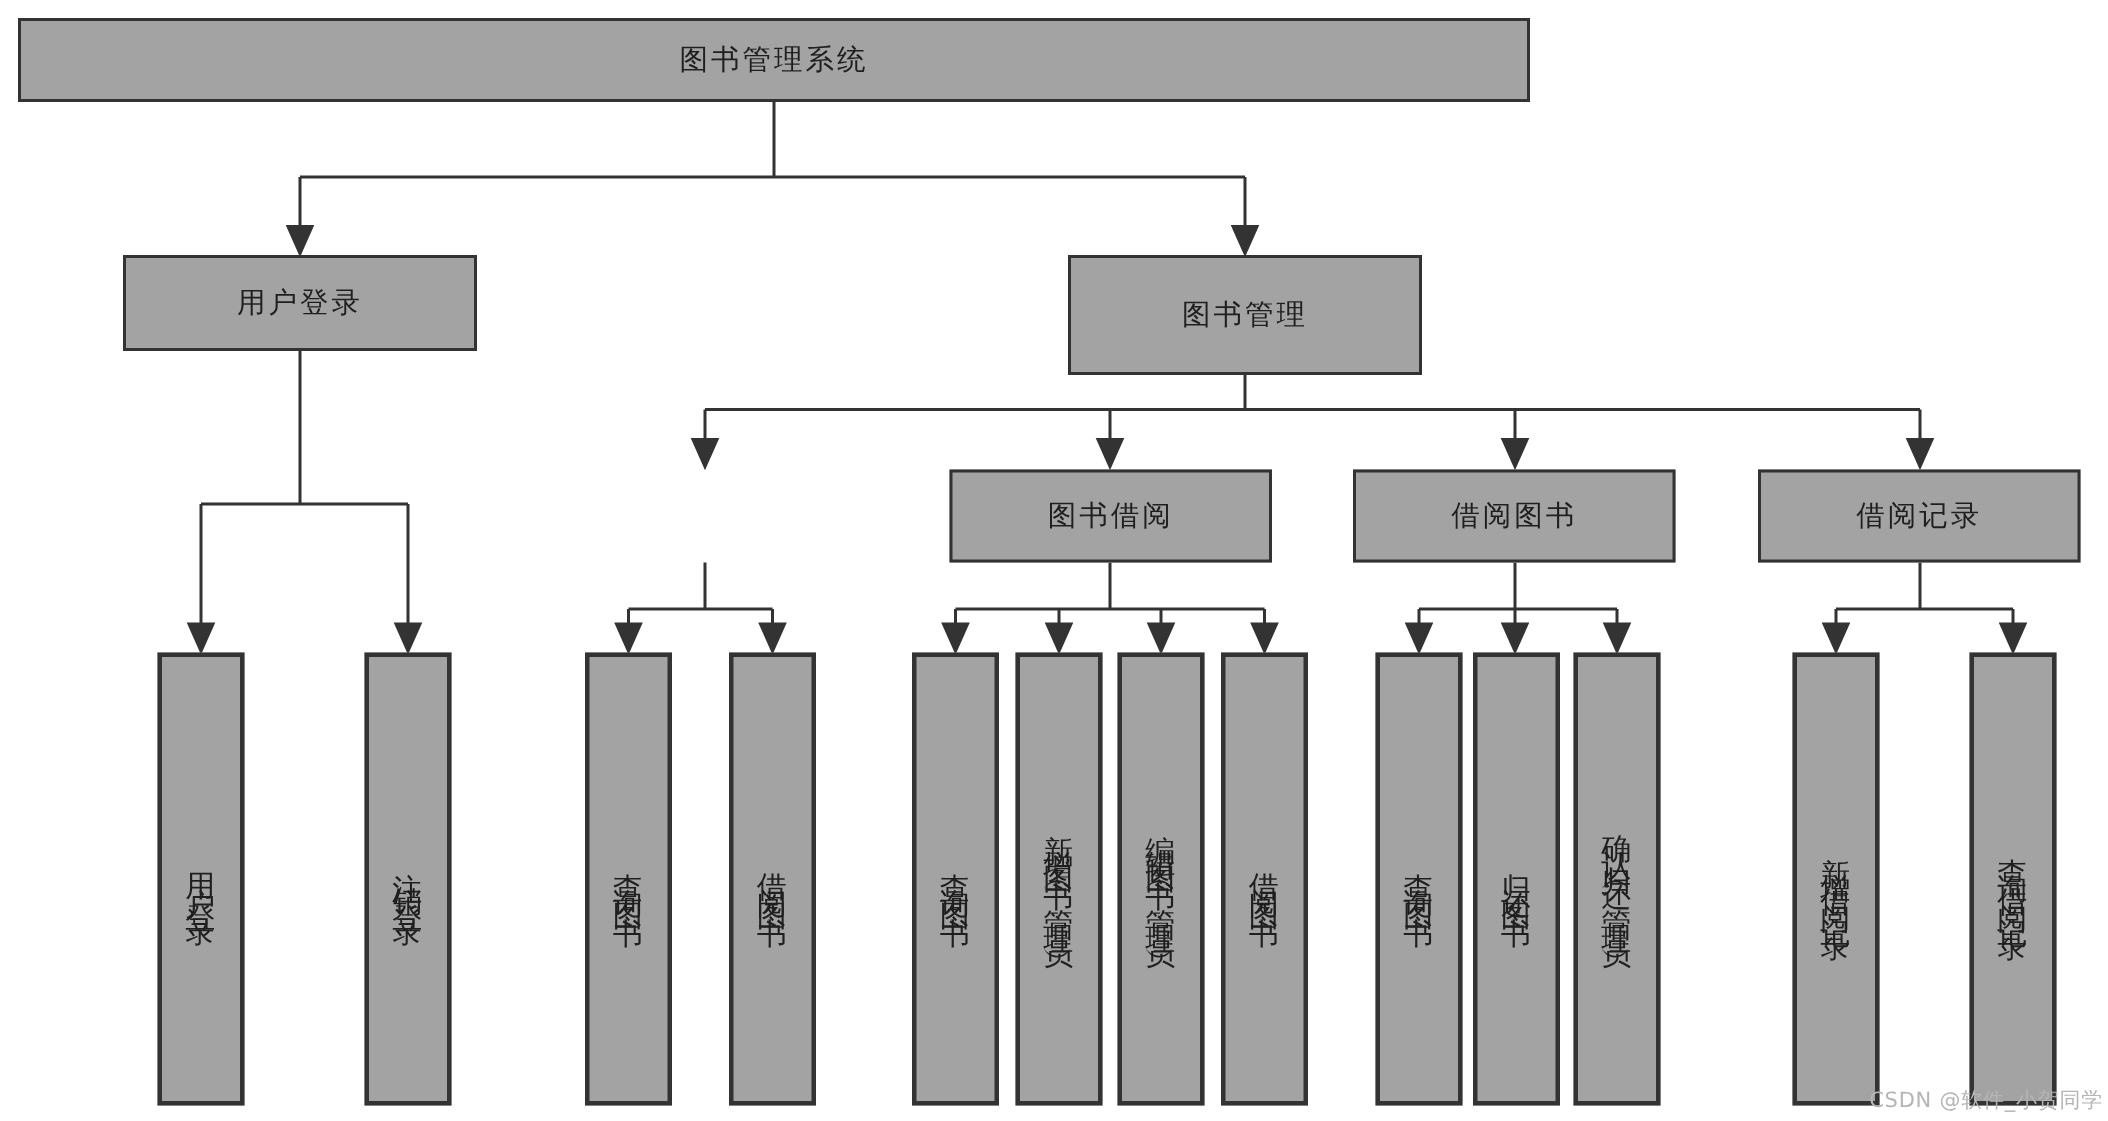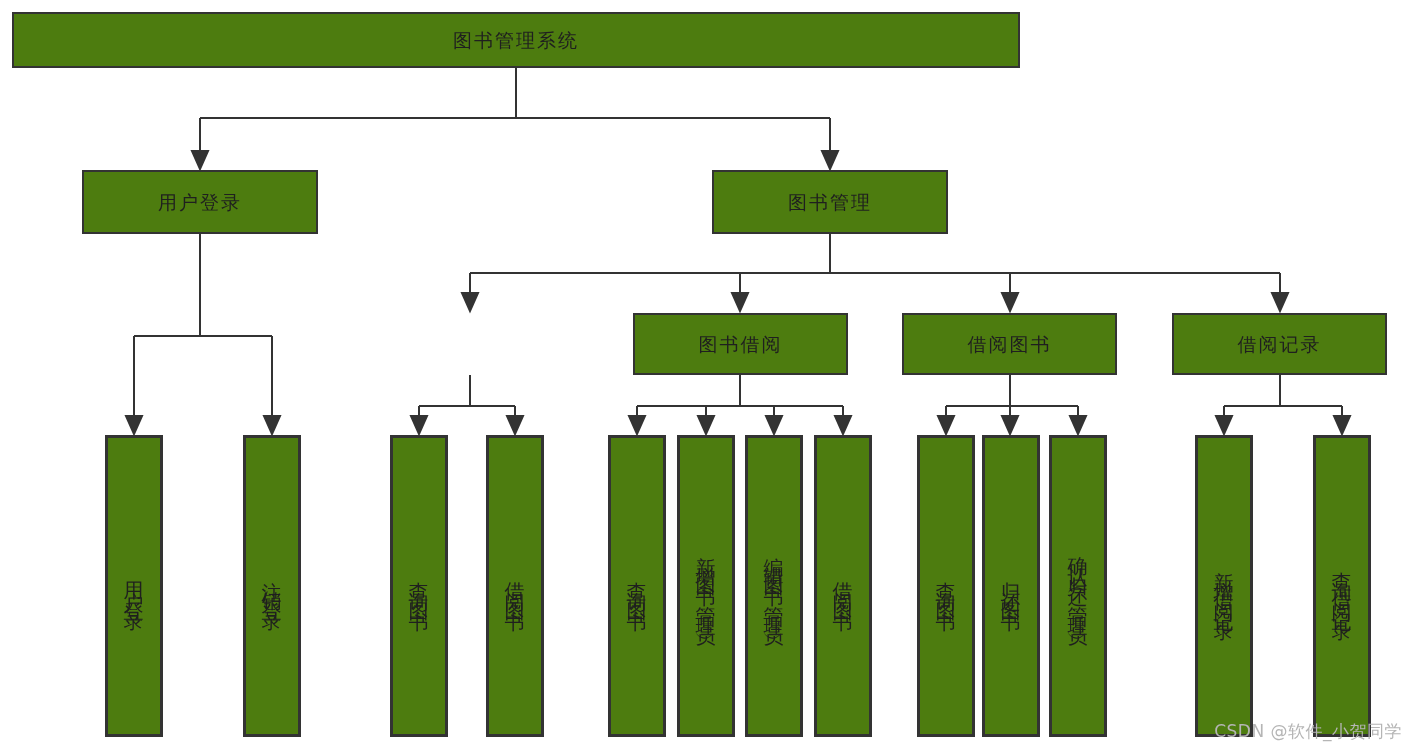--- a/index.html
+++ b/index.html
@@ -8,21 +8,21 @@
     width:1405px;height:747px;
     background:#ffffff;
     font-family:"DejaVu Sans",sans-serif;
     overflow:hidden;
   }
   .wires{position:absolute;left:0;top:0;z-index:1;}
   .node{
     position:absolute;
     box-sizing:border-box;
     border:2px solid #333333;
-    background:#4d7c0f;
+    background:#a3a3a3;
     color:#1f1f1f;
     display:flex;
     align-items:center;
     justify-content:center;
     text-align:center;
     z-index:2;
     font-size:19px;
     letter-spacing:2px;
     line-height:1.2;
   }
@@ -34,21 +34,21 @@
     letter-spacing:10px;
     line-height:1;
     padding:6px 0;
   }
   .watermark{
     position:absolute;
     right:3px;
     bottom:4px;
     z-index:5;
     color:#b5b5b5;
-    font-size:17px;
+    font-size:14px;
     letter-spacing:0.5px;
     white-space:nowrap;
   }
 </style>
 </head>
 <body>
 
 <div class="canvas">
 
   <svg class="wires" width="1405" height="747" viewBox="0 0 1405 747">
@@ -100,21 +100,21 @@
         <polygon points="1216,416 1232,416 1224,434"></polygon>
         <polygon points="1334,416 1350,416 1342,434"></polygon>
       </g>
 
     </g>
   </svg>
 
   <div class="node" style="left:12px;top:12px;width:1008px;height:56px;">图书管理系统</div>
 
   <div class="node" style="left:82px;top:170px;width:236px;height:64px;">用户登录</div>
-  <div class="node" style="left:712px;top:170px;width:236px;height:64px;">图书管理</div>
+  <div class="node" style="left:712px;top:170px;width:236px;height:80px;">图书管理</div>
 
   <div class="node" style="left:633px;top:313px;width:215px;height:62px;text-align:center;">图书借阅</div>
   <div class="node" style="left:902px;top:313px;width:215px;height:62px;">借阅图书</div>
   <div class="node" style="left:1172px;top:313px;width:215px;height:62px;">借阅记录</div>
 
   <div class="node leaf" style="left:105px;top:435px;width:58px;height:302px;">用户登录</div>
   <div class="node leaf" style="left:243px;top:435px;width:58px;height:302px;">注销登录</div>
 
   <div class="node leaf" style="left:390px;top:435px;width:58px;height:302px;">查询图书</div>
   <div class="node leaf" style="left:486px;top:435px;width:58px;height:302px;">借阅图书</div>

